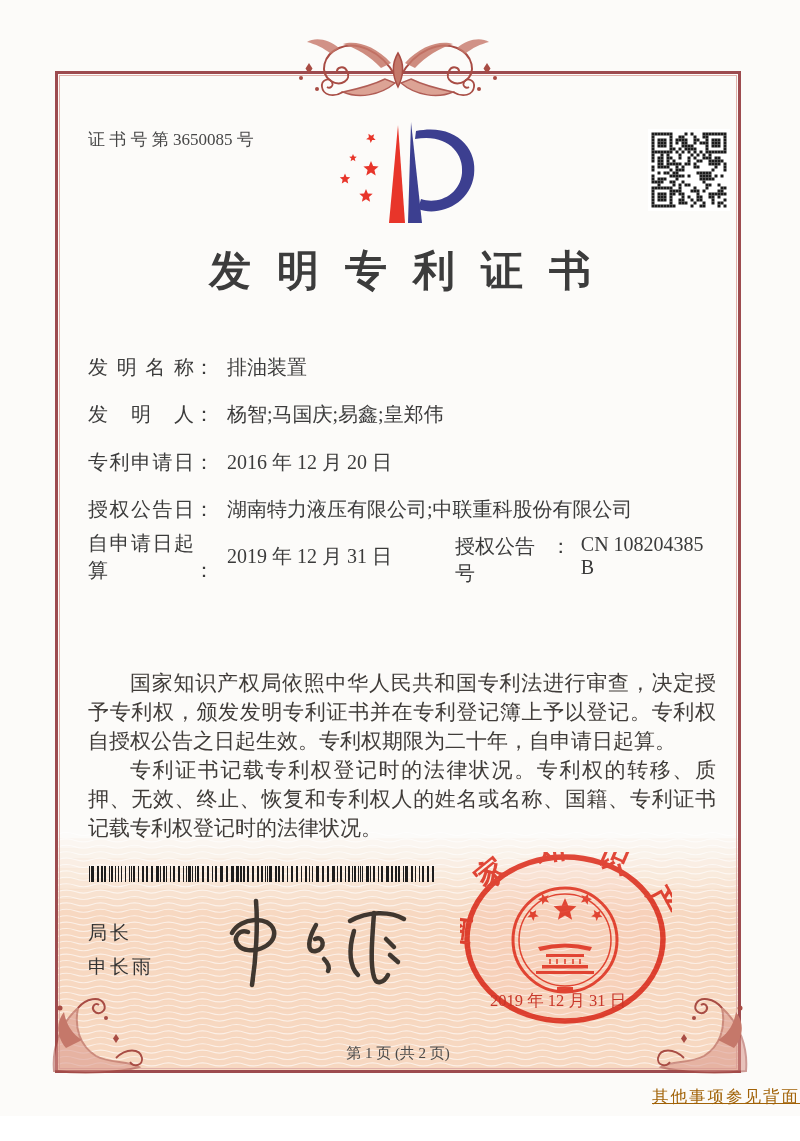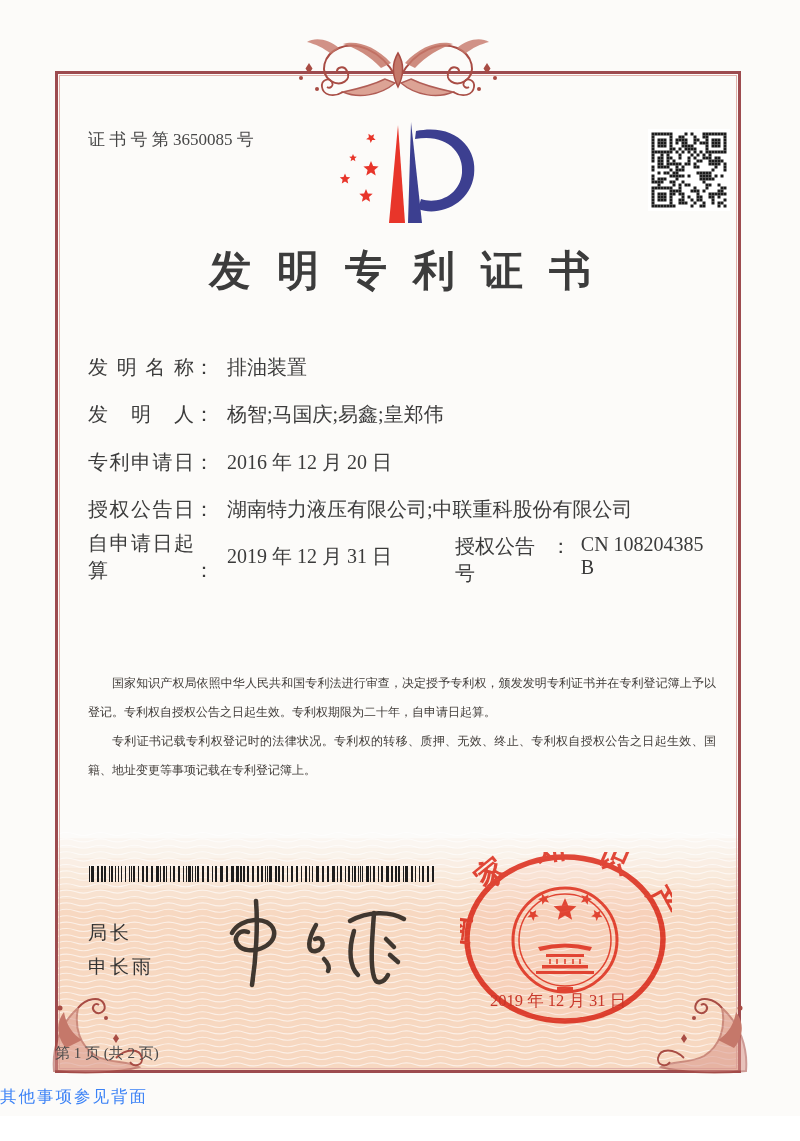--- a/index.html
+++ b/index.html
@@ -11,31 +11,31 @@
   .frame-inner{position:absolute;inset:1px;border:1px solid #e0b2ab;}
   .cert-no{left:88px;top:128px;font-size:17px;color:#474747;z-index:5;}
   .title{left:0;top:243px;width:100%;text-align:center;font-size:42px;font-weight:bold;
          letter-spacing:26px;text-indent:26px;color:#3c3c3c;z-index:5;}
   .fields{left:88px;top:344px;width:628px;z-index:5;font-size:20px;color:#3b3b3b;}
   .field-row{position:relative;height:47.3px;display:flex;align-items:center;}
   .f-label-text{display:inline-block;width:106px;text-align:justify;text-align-last:justify;}
   .f-colon{margin-right:13px;}
   .f-second{position:absolute;left:367px;top:0;height:100%;display:flex;align-items:flex-start;}
   .f-second .f-colon{margin-right:10px;}
-  .paragraphs{left:88px;top:669px;width:628px;font-size:12px;line-height:29px;
+  .paragraphs{left:88px;top:669px;width:628px;font-size:21px;line-height:29px;
               text-align:justify;color:#403c39;z-index:5;}
   .paragraphs p{margin:0;text-indent:2em;}
   .signer{font-family:"Liberation Sans","DejaVu Sans",sans-serif;font-size:19px;
           letter-spacing:3px;color:#333;z-index:6;}
   .signer-title{left:88px;top:920px;font-family:Liberation Serif, serif;}
   .signer-name{left:88px;top:954px;text-align:right;}
   .seal-date{left:490px;top:990px;font-size:16.5px;color:#c8372a;z-index:8;}
-  .page-info{left:55px;top:1044px;width:686px;font-size:15px;color:#4a4a4a;z-index:6;}
-  .footer-note{left:0;top:1086px;width:100%;text-align:left;font-size:16.5px;
-               letter-spacing:2px;color:#3b82f6;}
+  .page-info{left:55px;top:1044px;width:686px;text-align:center;font-size:15px;color:#4a4a4a;z-index:6;}
+  .footer-note{left:0;top:1086px;width:100%;text-align:right;font-size:16.5px;
+               letter-spacing:2px;color:#a16207;text-decoration:underline;}
   .z2{z-index:2;} .z3{z-index:3;} .z6{z-index:6;} .z7{z-index:7;}
 </style>
 </head>
 <body>
 
 <div class="page">
 
   <svg class="abs z2" style="left:58px;top:828px;" width="680" height="243" id="wave-band">
       <rect x="0" y="0.0" width="680" height="10.6" fill="#f6d3b8" opacity="0.00"></rect>
       <rect x="0" y="10.2" width="680" height="10.6" fill="#f6d3b8" opacity="0.11"></rect>
@@ -451,21 +451,21 @@
     <span class="f-second">
           <span>授权公告号</span>
           <span class="f-colon">：</span>
           <span>CN 108204385 B</span>
         </span>
       </div>
   </div>
 
   <div class="abs paragraphs">
     <p>国家知识产权局依照中华人民共和国专利法进行审查，决定授予专利权，颁发发明专利证书并在专利登记簿上予以登记。专利权自授权公告之日起生效。专利权期限为二十年，自申请日起算。</p>
-    <p>专利证书记载专利权登记时的法律状况。专利权的转移、质押、无效、终止、专利权自授权公告之日起生效、国籍、地址变更等事项记载在专利登记簿上。</p>
+    <p>专利证书记载专利权登记时的法律状况。专利权的转移、质押、无效、终止、恢复和专利权人的姓名或名称、国籍、专利证书记载专利权登记时的法律状况。</p>
   </div>
 
   <svg class="abs z6" style="left:89px;top:866px;" width="350" height="17">
     <g id="barcode-bars" fill="#1d1d1d">
         <rect x="0" y="0" width="1" height="16"></rect>
         <rect x="2" y="0" width="3" height="16"></rect>
         <rect x="8" y="0" width="2" height="16"></rect>
         <rect x="12" y="0" width="2" height="16"></rect>
         <rect x="15" y="0" width="2" height="16"></rect>
         <rect x="20" y="0" width="1" height="16"></rect>

